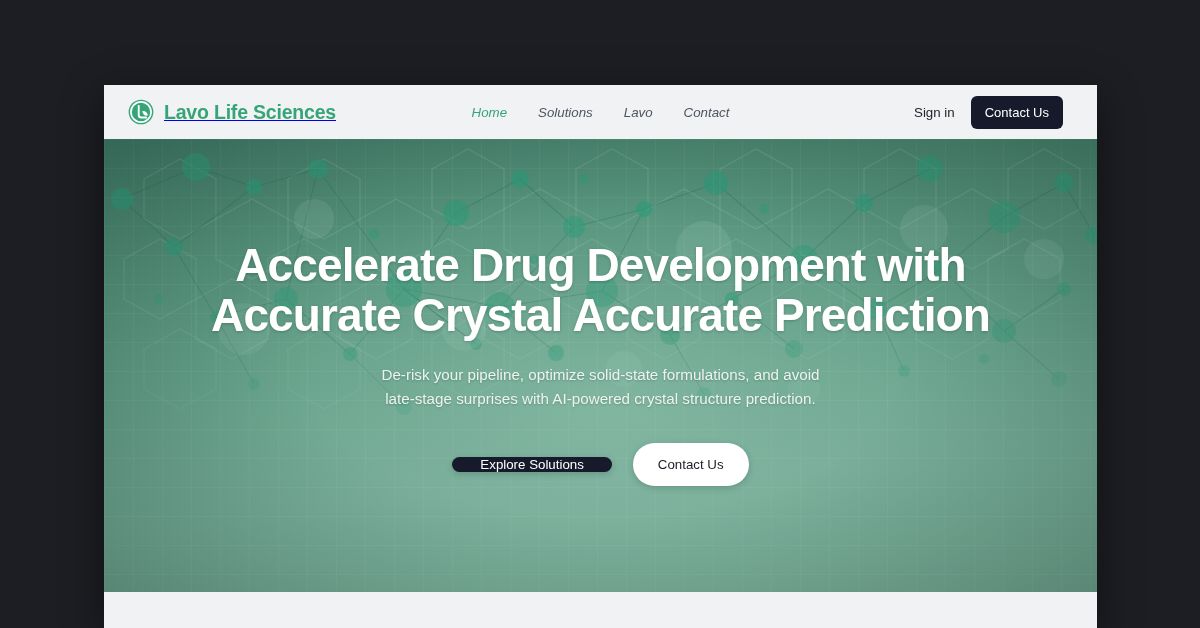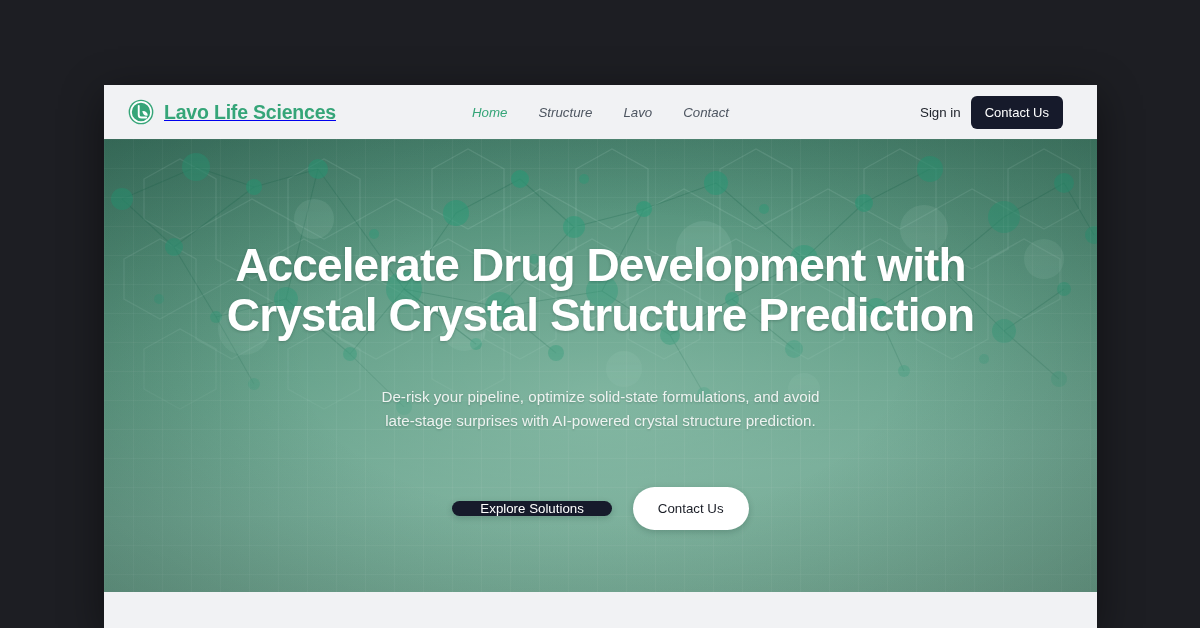--- a/index.html
+++ b/index.html
@@ -88,21 +88,21 @@
     color: #4d5560;
     text-decoration: none;
     white-space: nowrap;
   }
   #main-nav .nav-link.active { color: #35a578; }
 
   .header-right {
     margin-left: auto;
     display: flex;
     align-items: center;
-    gap: 10px;
+    gap: 16px;
     z-index: 6;
   }
 
   #signin-link {
     font-size: 13.3px;
     color: #20242c;
     text-decoration: none;
     white-space: nowrap;
   }
 
@@ -160,21 +160,20 @@
   }
 
   #hero-content {
     position: absolute;
     inset: 0;
     display: flex;
     flex-direction: column;
     align-items: center;
     text-align: center;
     padding-top: 101px;
-    gap: 22px;
   }
 
   #hero-title {
     color: #ffffff;
     font-size: 46px;
     line-height: 50px;
     font-weight: bold;
     letter-spacing: -0.9px;
     text-shadow: 0 1px 3px rgba(20,50,40,.28);
     max-width: 900px;
@@ -239,21 +238,21 @@
         <circle cx="20" cy="20" r="19" fill="#35a578"></circle>
         <circle cx="20" cy="20" r="15.5" fill="none" stroke="#ffffff" stroke-width="2.6"></circle>
         <path d="M16.5 10.5 L16.5 24.5 Q16.5 28.5 21 28.5 L28 28.5" fill="none" stroke="#ffffff" stroke-width="2.9" stroke-linecap="round" stroke-linejoin="round"></path>
         <path d="M22 18.5 Q29.5 18 30.5 25.5 Q23.5 27 22 18.5 Z" fill="#ffffff"></path>
       </svg>
       <span class="brand-name">Lavo Life Sciences</span>
     </a>
 
     <nav id="main-nav">
       <a class="nav-link active" href="#">Home</a>
-      <a class="nav-link" href="#">Structure</a>
+      <a class="nav-link" href="#">Solutions</a>
       <a class="nav-link" href="#">Lavo</a>
       <a class="nav-link" href="#">Contact</a>
     </nav>
 
     <div class="header-right">
       <a id="signin-link" href="#">Sign in</a>
       <button id="header-cta">Contact Us</button>
     </div>
 
   </header>
@@ -409,21 +408,21 @@
         </g>
       </g>
     </svg>
 
     <div id="hero-grid"></div>
     <div id="hero-vignette"></div>
 
     <div id="hero-content">
       <h1 id="hero-title">
         <span>Accelerate Drug Development with</span><br>
-        <span>Crystal Crystal Structure Prediction</span>
+        <span>Accurate Crystal Accurate Prediction</span>
       </h1>
 
       <p id="hero-subtitle">
         <span>De-risk your pipeline, optimize solid-state formulations, and avoid</span><br>
         <span>late-stage surprises with AI-powered crystal structure prediction.</span>
       </p>
 
       <div id="hero-actions">
         <button class="hero-btn" id="btn-explore">Explore Solutions</button>
         <button class="hero-btn" id="btn-contact">Contact Us</button>

